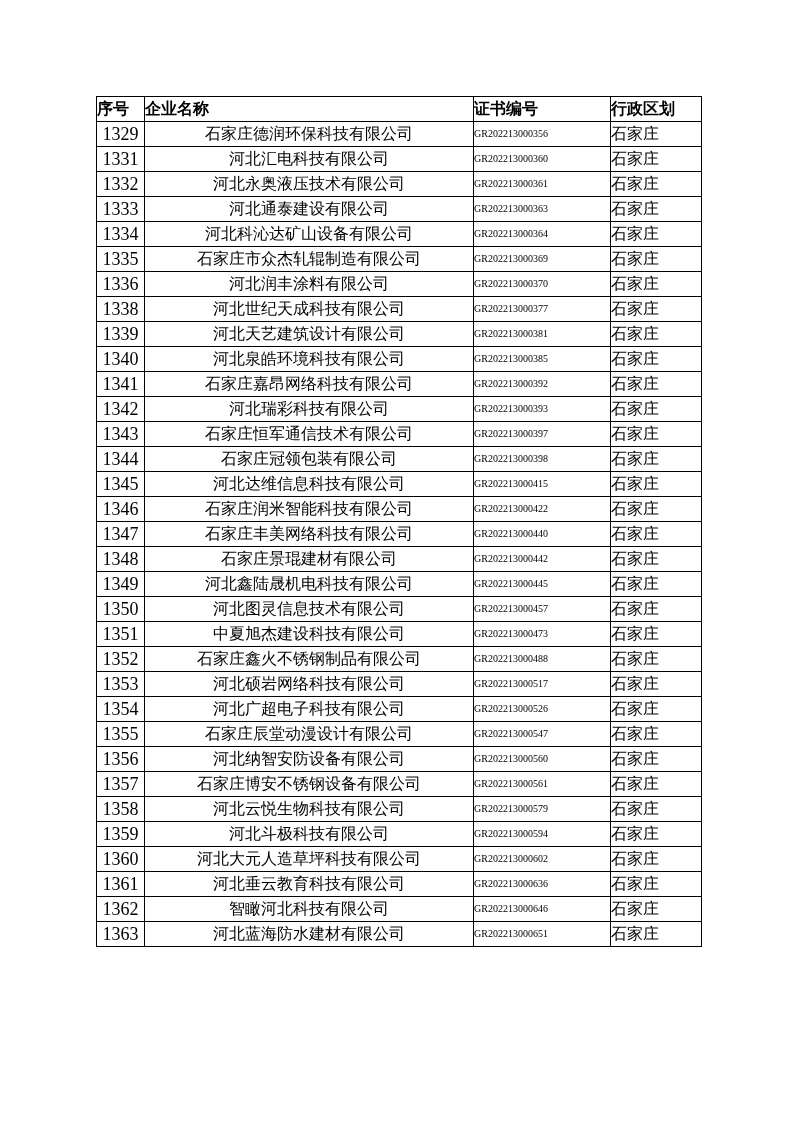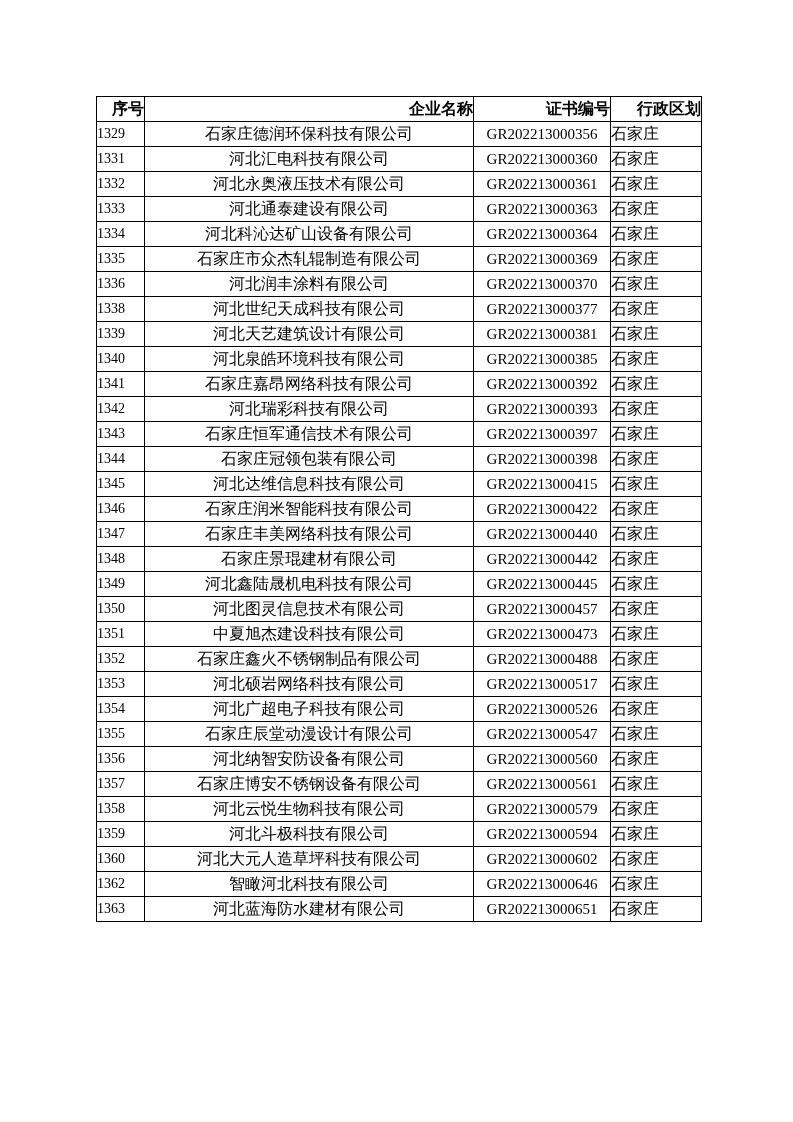--- a/index.html
+++ b/index.html
@@ -32,30 +32,30 @@
   table.cert-table td {
     border: 1px solid #000000;
     height: 24px;
     padding: 0;
     overflow: hidden;
     white-space: nowrap;
     font-weight: normal;
   }
   table.cert-table th {
     font-weight: bold;
-    text-align: right;
+    text-align: left;
     margin-top: 32px;
   }
   col.c-index  { width: 48px; }
   col.c-company{ width: 329px; }
   col.c-cert   { width: 137px; }
   col.c-region { width: 91px; }
-  td.cell-index  { text-align: left; font-size: 14px; margin-top: 16px; }
+  td.cell-index  { text-align: center; font-size: 18px; margin-top: 16px; }
   td.cell-company{ text-align: center; padding-left: 7px; }
-  td.cell-cert   { text-align: center; font-size: 15px; letter-spacing: 0px; }
+  td.cell-cert   { text-align: left; font-size: 10px; letter-spacing: 0px; }
   td.cell-region { text-align: left; }
 </style>
 </head>
 <body>
 
 <div class="page">
   <table class="cert-table">
     <colgroup>
       <col class="c-index">
       <col class="c-company">
@@ -245,20 +245,26 @@
           <td class="cell-cert">GR202213000594</td>
           <td class="cell-region">石家庄</td>
         </tr>
         <tr>
           <td class="cell-index">1360</td>
           <td class="cell-company">河北大元人造草坪科技有限公司</td>
           <td class="cell-cert">GR202213000602</td>
           <td class="cell-region">石家庄</td>
         </tr>
         <tr>
+          <td class="cell-index">1361</td>
+          <td class="cell-company">河北垂云教育科技有限公司</td>
+          <td class="cell-cert">GR202213000636</td>
+          <td class="cell-region">石家庄</td>
+        </tr>
+        <tr>
           <td class="cell-index">1362</td>
           <td class="cell-company">智瞰河北科技有限公司</td>
           <td class="cell-cert">GR202213000646</td>
           <td class="cell-region">石家庄</td>
         </tr>
         <tr>
           <td class="cell-index">1363</td>
           <td class="cell-company">河北蓝海防水建材有限公司</td>
           <td class="cell-cert">GR202213000651</td>
           <td class="cell-region">石家庄</td>

